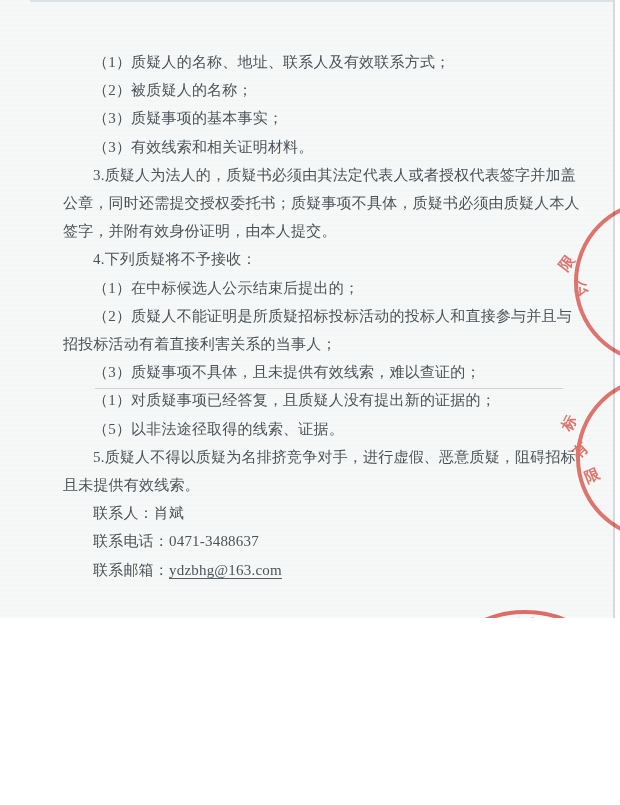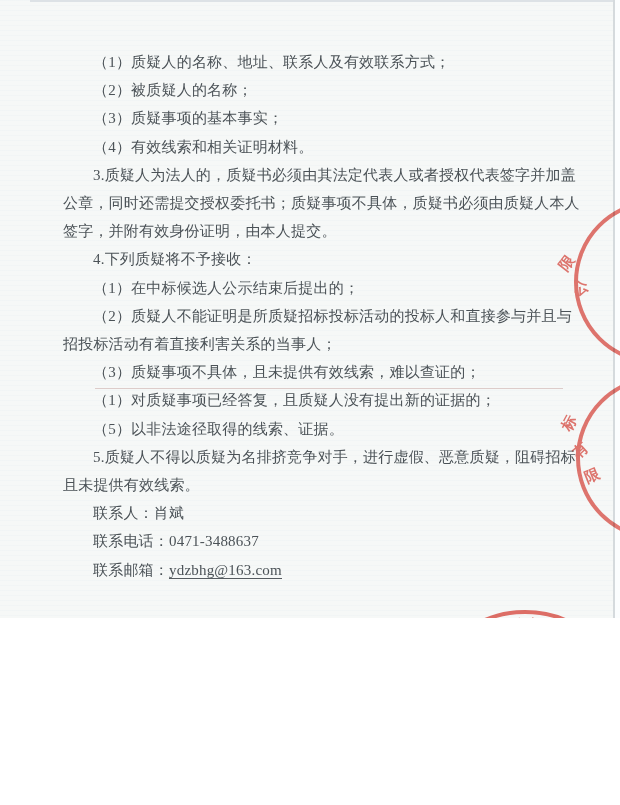--- a/index.html
+++ b/index.html
@@ -40,21 +40,21 @@
 <div class="page">
 
   <div class="scan-top-line"></div>
   <div class="scan-right-strip"></div>
   <div class="scan-right-line"></div>
 
   <div class="doc" id="doc-body">
       <div class="line first">（1）质疑人的名称、地址、联系人及有效联系方式；</div>
       <div class="line first">（2）被质疑人的名称；</div>
       <div class="line first">（3）质疑事项的基本事实；</div>
-      <div class="line first">（4）有效线索和相关证明材料。</div>
+      <div class="line first">（3）有效线索和相关证明材料。</div>
       <div class="line first">3.质疑人为法人的，质疑书必须由其法定代表人或者授权代表签字并加盖</div>
       <div class="line ">公章，同时还需提交授权委托书；质疑事项不具体，质疑书必须由质疑人本人</div>
       <div class="line ">签字，并附有效身份证明，由本人提交。</div>
       <div class="line first">4.下列质疑将不予接收：</div>
       <div class="line first">（1）在中标候选人公示结束后提出的；</div>
       <div class="line first">（2）质疑人不能证明是所质疑招标投标活动的投标人和直接参与并且与</div>
       <div class="line ">招投标活动有着直接利害关系的当事人；</div>
       <div class="line first">（3）质疑事项不具体，且未提供有效线索，难以查证的；</div>
       <div class="line first">（1）对质疑事项已经答复，且质疑人没有提出新的证据的；</div>
       <div class="line first">（5）以非法途径取得的线索、证据。</div>

